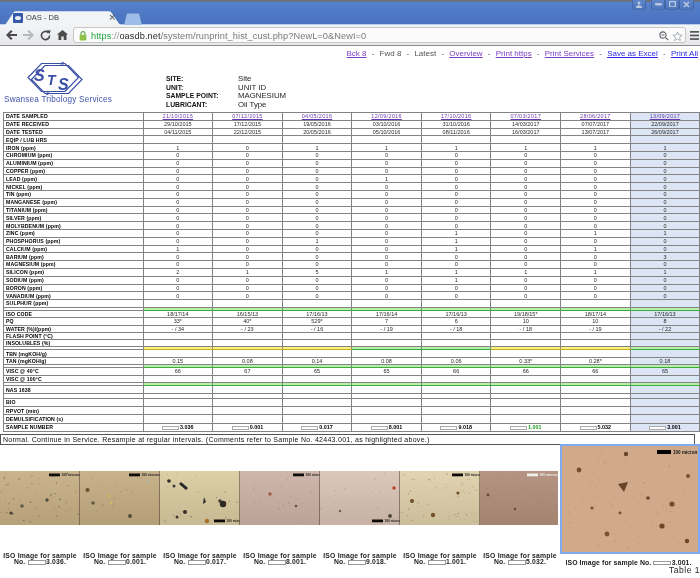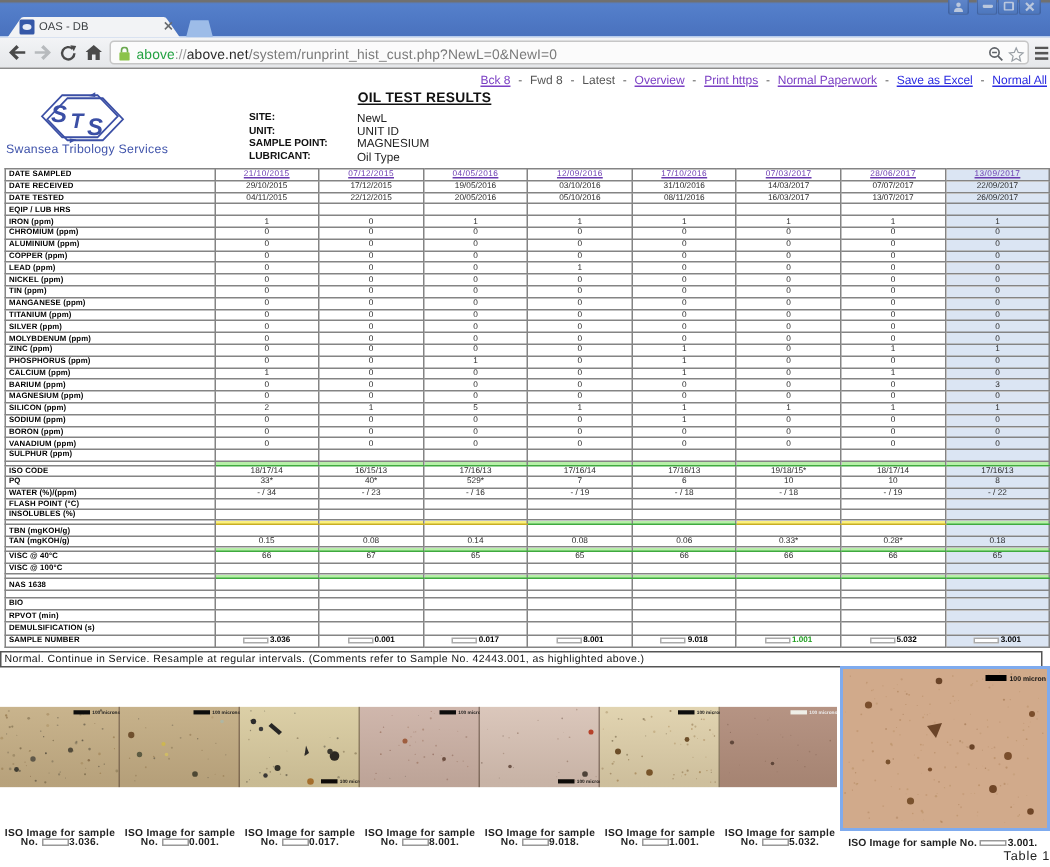--- a/index.html
+++ b/index.html
@@ -156,21 +156,21 @@
           <path d="M5.5 0 L11 4.6 H9.5 V10 H6.7 V6.4 H4.3 V10 H1.5 V4.6 H0 Z" fill="#4a4a4a"></path>
         </svg>
       </div>
   <div id="urlbar">
     <div style="position:absolute;left:5px;top:3px">
           <svg width="8" height="10" viewBox="0 0 8 10">
             <path d="M2 4 V2.6 A2 2 0 0 1 6 2.6 V4" fill="none" stroke="#6aa84f" stroke-width="1.1"></path>
             <rect x="0.6" y="3.8" width="6.8" height="5.6" rx="0.8" fill="#8bc34a"></rect>
           </svg>
         </div>
-    <div id="urltxt"><span class="grn">above</span><span style="color:#999">://</span><span class="blk">above.net</span>/system/runprint_hist_cust.php?NewL=0&amp;NewI=0</div>
+    <div id="urltxt"><span class="grn">https</span><span style="color:#999">://</span><span class="blk">oasdb.net</span>/system/runprint_hist_cust.php?NewL=0&amp;NewI=0</div>
     <div style="position:absolute;right:16px;top:3px">
           <svg width="10" height="10" viewBox="0 0 10 10">
             <circle cx="4" cy="4" r="3.1" fill="none" stroke="#5f6368" stroke-width="1.1"></circle>
             <line x1="2.4" y1="4" x2="5.6" y2="4" stroke="#5f6368" stroke-width="1"></line>
             <line x1="6.4" y1="6.4" x2="9.2" y2="9.2" stroke="#5f6368" stroke-width="1.2"></line>
           </svg>
         </div>
     <div style="position:absolute;right:2.5px;top:2.5px">
           <svg width="11" height="11" viewBox="0 0 24 24">
             <path d="M12 2 L14.9 8.6 L22 9.3 L16.6 14 L18.2 21 L12 17.3 L5.8 21 L7.4 14 L2 9.3 L9.1 8.6 Z" fill="none" stroke="#9aa0a6" stroke-width="1.8"></path>
@@ -179,42 +179,41 @@
   </div>
   <div class="tbi" style="left:690px;top:6px">
         <svg width="9" height="9" viewBox="0 0 9 9">
           <rect width="9" height="1.7" y="0" fill="#555"></rect>
           <rect width="9" height="1.7" y="3.6" fill="#555"></rect>
           <rect width="9" height="1.7" y="7.2" fill="#555"></rect>
         </svg>
       </div>
 </div>
 <div class="abs" id="page">
-  <div id="links"><a class="vl">Bck 8</a><span class="dd">-</span>Fwd 8<span class="dd">-</span>Latest<span class="dd">-</span><a class="vl">Overview</a><span class="dd">-</span><a class="vl">Print https</a><span class="dd">-</span><a class="vl">Normal Paperwork</a><span class="dd">-</span><a class="bl">Save as Excel</a><span class="dd">-</span><a class="bl">Normal All</a></div>
+  <div id="links"><a class="vl">Bck 8</a><span class="dd">-</span>Fwd 8<span class="dd">-</span>Latest<span class="dd">-</span><a class="vl">Overview</a><span class="dd">-</span><a class="vl">Print https</a><span class="dd">-</span><a class="vl">Print Services</a><span class="dd">-</span><a class="bl">Save as Excel</a><span class="dd">-</span><a class="bl">Print All</a></div>
   <div id="logo">
         <svg width="90" height="46" viewBox="0 0 90 46">
           <g fill="none" stroke="#3b4fa5" stroke-width="1.2">
             <path d="M2 17.5 L15.5 3.5 H39 L52.5 17.5 L39 31.5 H15.5 Z"></path>
             <path d="M5.5 19.5 L19 5.5 H42.5 L56 19.5 L42.5 33.5 H19 Z"></path>
           </g>
           <g fill="#3b4fa5" font-family="Liberation Sans,sans-serif" font-weight="bold" font-style="italic">
             <text x="8" y="21" font-size="16">S</text>
             <text x="21" y="25" font-size="14">T</text>
             <text x="32" y="30" font-size="16">S</text>
           </g>
           <g fill="#3b4fa5">
             <path d="M33 4 l4.5 -2.5 l0 3.2 z"></path>
             <path d="M25 33 l-4.5 2.5 l0 -3.2 z"></path>
           </g>
         </svg>
       </div>
   <div id="logotxt">Swansea Tribology Services</div>
-  <div id="heading">OIL TEST RESULTS</div>
   <div class="hlab" style="top:29px">SITE:</div>
-      <div class="hval" style="top:28px">NewL</div>
+      <div class="hval" style="top:28px">Site</div>
   <div class="hlab" style="top:37.6px">UNIT:</div>
       <div class="hval" style="top:36.6px">UNIT ID</div>
   <div class="hlab" style="top:46.2px">SAMPLE POINT:</div>
       <div class="hval" style="top:45.2px">MAGNESIUM</div>
   <div class="hlab" style="top:54.8px">LUBRICANT:</div>
       <div class="hval" style="top:53.8px">Oil Type</div>
   <table id="t">
         <colgroup>
           <col style="width:139.5px">
           <col style="width:69.6px">

